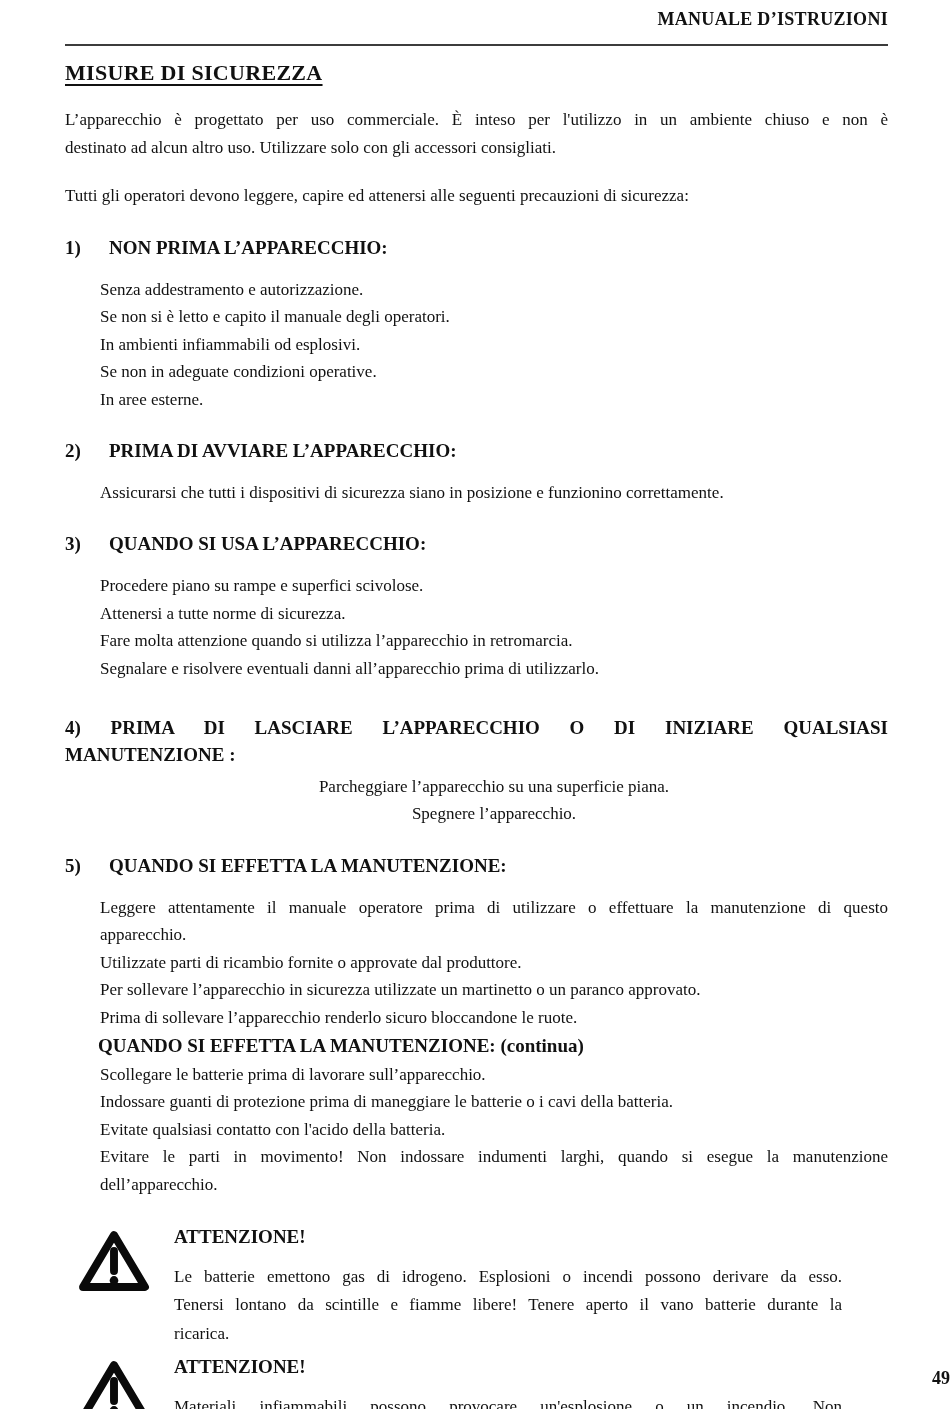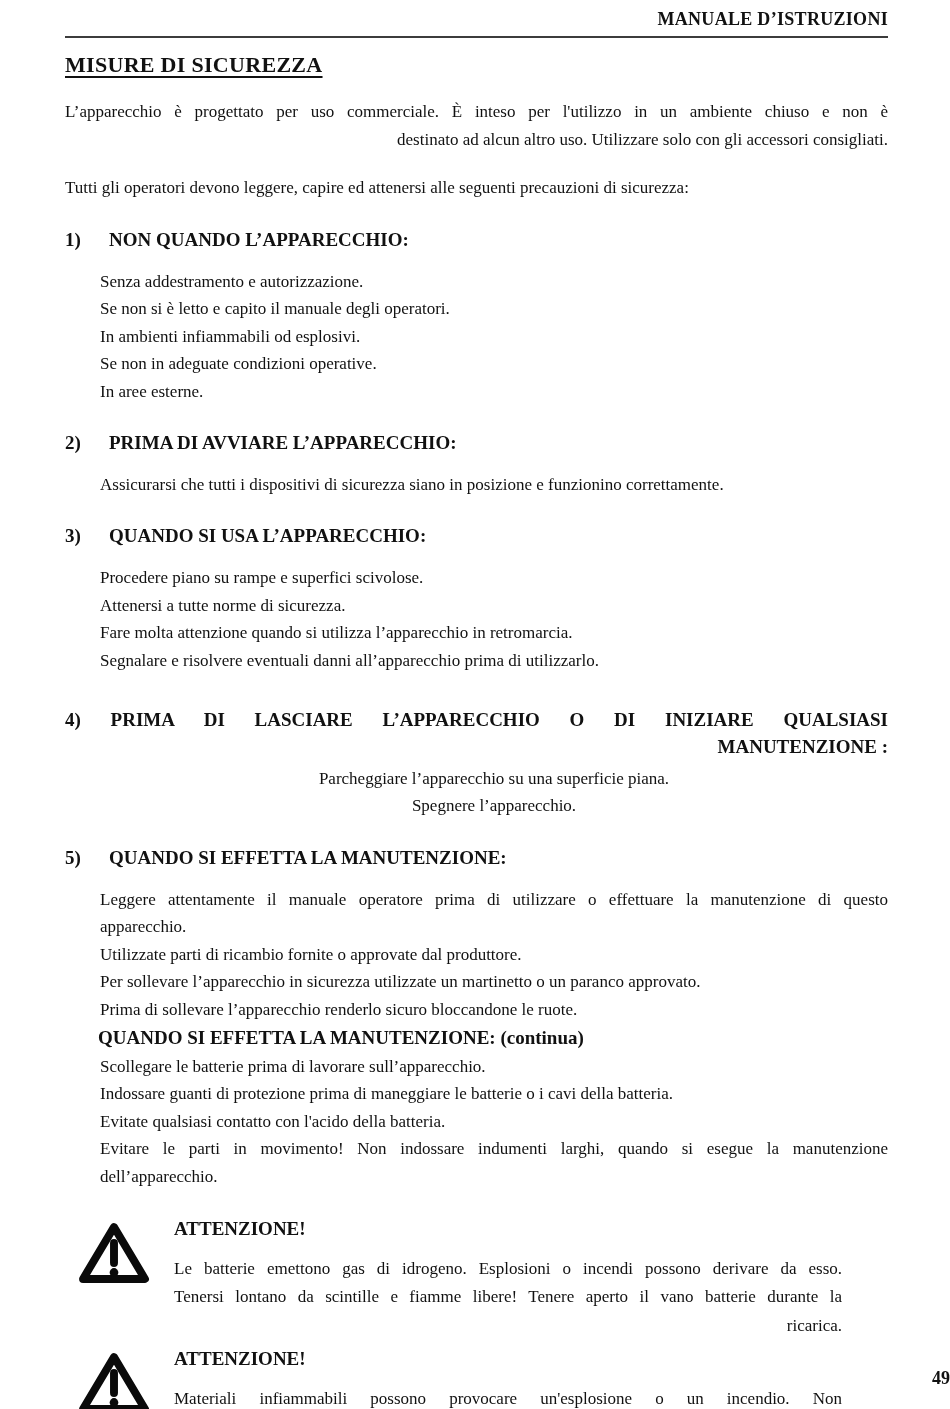--- a/index.html
+++ b/index.html
@@ -5,28 +5,28 @@
   html,body{margin:0;padding:0;background:#e8e8e8;}
   .page{
     width:950px;height:1409px;position:relative;margin:0 auto;
     background:#ffffff;color:#111;
     font-family:"Liberation Serif","DejaVu Serif",serif;
     overflow:hidden;
   }
   .content{padding:8px 62px 0 65px;}
   .hdr{
     text-align:right;font-weight:bold;font-size:18px;line-height:22px;
-    letter-spacing:.3px;padding-bottom:6px;border-bottom:2px solid #3c3c3c;
+    letter-spacing:.3px;padding-bottom:14px;border-bottom:2px solid #3c3c3c;
   }
   .title{
     margin-top:14px;font-size:22px;font-weight:bold;letter-spacing:.3px;
     text-decoration:underline;text-decoration-thickness:2px;text-underline-offset:4px;
   }
   .para{margin-top:20px;font-size:17px;line-height:28px;}
-  .line{display:block;text-align:right;}
+  .line{display:block;}
   .stretch{text-align:justify;text-align-last:justify;}
   .sec{margin-top:24px;}
   .sec-h{font-size:19px;font-weight:bold;line-height:27px;}
   .sec-num{display:inline-block;min-width:44px;}
   .items{margin-top:15px;padding-left:35px;font-size:17px;line-height:27.4px;}
   .items .it{display:block;}
   .sec4{margin-top:32px;}
   .sec4 .items{margin-top:5px;text-align:center;}
   .subhead{font-size:19px;font-weight:bold;line-height:28px;padding-left:33px;margin-top:1px;}
   .items.tight{margin-top:1px;}
@@ -53,21 +53,21 @@
 
     <div class="para">
       <span class="line stretch">L’apparecchio è progettato per uso commerciale. È inteso per l'utilizzo in un ambiente chiuso e non è</span>
       <span class="line">destinato ad alcun altro uso. Utilizzare solo con gli accessori consigliati.</span>
     </div>
 
     <div class="para">Tutti gli operatori devono leggere, capire ed attenersi alle seguenti precauzioni di sicurezza:</div>
 
     <div class="sec">
       <div class="sec-h">
-        <span class="sec-num">1)</span><span>NON QUANDO L’APPARECCHIO:</span>
+        <span class="sec-num">1)</span><span>NON PRIMA L’APPARECCHIO:</span>
       </div>
       <div class="items">
         <span class="it">Senza addestramento e autorizzazione.</span>
         <span class="it">Se non si è letto e capito il manuale degli operatori.</span>
         <span class="it">In ambienti infiammabili od esplosivi.</span>
         <span class="it">Se non in adeguate condizioni operative.</span>
         <span class="it">In aree esterne.</span>
       </div>
     </div>
 

